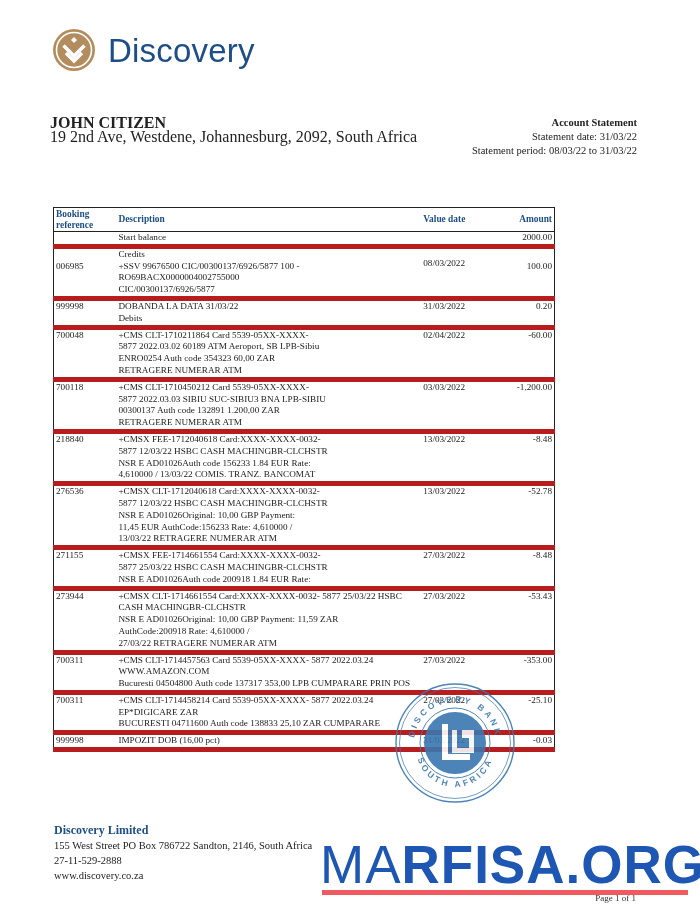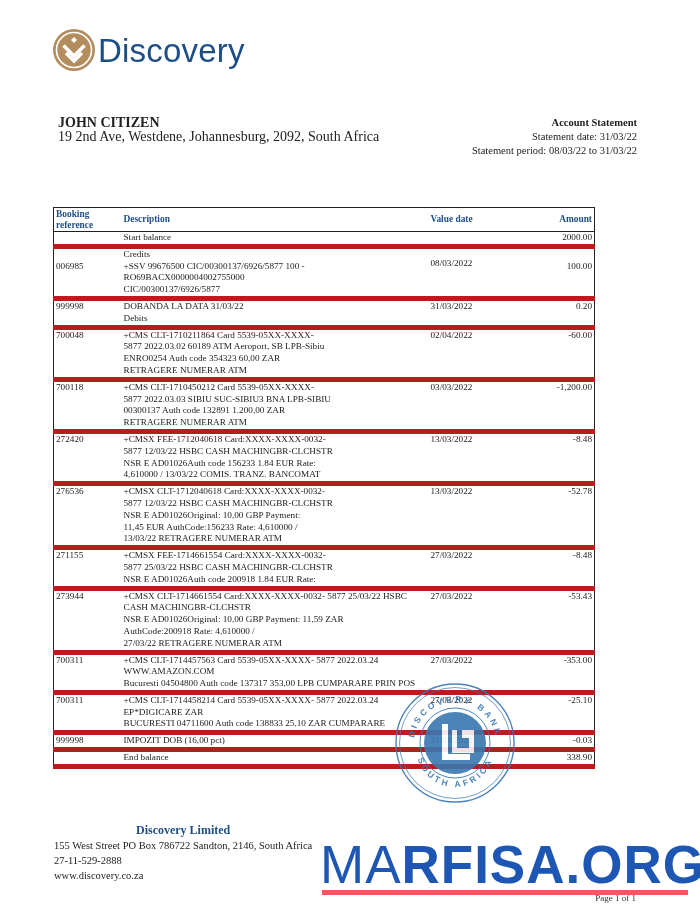--- a/index.html
+++ b/index.html
@@ -1,42 +1,42 @@
 <!DOCTYPE html>
 <html><head>
   <meta charset="utf-8">
   <style>
     * { box-sizing: border-box; margin: 0; padding: 0; }
     html, body { width: 700px; height: 918px; background: #ffffff; overflow: hidden; }
     body { position: relative; font-family: "Liberation Serif", "DejaVu Serif", serif; color: #222; }
 
     .logo { position: absolute; left: 52px; top: 28px; display: flex; align-items: center; }
     .logo-mark { width: 44px; height: 44px; }
-    .logo-text { font-family: "Liberation Sans", "DejaVu Sans", sans-serif; font-size: 33px; color: #1e4e86; margin-left: 2px; letter-spacing: 0.2px; line-height: 1; }
-
-    .customer { position: absolute; left: 58px; top: 116px; font-size: 14px; line-height: 14px; }
+    .logo-text { font-family: "Liberation Sans", "DejaVu Sans", sans-serif; font-size: 33px; color: #1e4e86; margin-left: 12px; letter-spacing: 0.2px; line-height: 1; }
+
+    .customer { position: absolute; left: 50px; top: 116px; font-size: 16px; line-height: 14px; }
     .customer .name { font-weight: bold; }
     .stmt-meta { position: absolute; right: 63px; top: 116px; font-size: 10.5px; line-height: 14px; text-align: right; }
     .stmt-meta .title { font-weight: bold; }
 
-    table.txn { position: absolute; left: 53px; top: 207px; width: 542px; border-collapse: collapse; font-size: 9.2px; line-height: 11.8px; border: 1.2px solid #222; }
+    table.txn { position: absolute; left: 53px; top: 207px; width: 502px; border-collapse: collapse; font-size: 9.2px; line-height: 11.8px; border: 1.2px solid #222; }
     table.txn th { color: #1e4e86; font-weight: bold; text-align: left; vertical-align: middle; padding: 1px 2px; border-bottom: 1.2px solid #222; font-size: 9.4px; line-height: 10.5px; }
     table.txn td { vertical-align: top; padding: 0 2px; border-bottom: 5px solid #b91c1c; }
     .c-ref { width: 68px; }
     .c-desc { width: 307px; }
     .c-date { width: 105px; padding-left: 2px; }
     .c-amt { text-align: right !important; }
     th.c-amt { text-align: right; }
     td.c-amt { text-align: right; }
     .desc-line { display: block; white-space: nowrap; }
 
     .stamp { position: absolute; left: 394px; top: 682px; width: 122px; height: 122px; opacity: 0.9; }
 
     .footer { position: absolute; left: 54px; top: 823px; font-size: 10.5px; line-height: 15px; }
-    .footer .company { font-weight: bold; color: #1e4e86; font-size: 12px; text-align: center; }
+    .footer .company { font-weight: bold; color: #1e4e86; font-size: 12px; }
 
     .watermark { position: absolute; left: 320px; top: 838px; font-family: "Liberation Sans", "DejaVu Sans", sans-serif; font-size: 53px; color: #1d56b3; letter-spacing: 1px; line-height: 1; }
     .watermark .heavy { font-weight: bold; }
     .watermark-line { position: absolute; left: 322px; top: 890px; width: 366px; height: 5px; background: #ee5a60; }
     .page-num { position: absolute; right: 64px; top: 893px; font-size: 9px; color: #333; }
   </style>
 </head>
 <body>
 
 <div class="logo">
@@ -130,21 +130,21 @@
           <span class="desc-line">+CMS CLT-1710450212 Card 5539-05XX-XXXX-</span>
           <span class="desc-line">5877 2022.03.03 SIBIU SUC-SIBIU3 BNA LPB-SIBIU</span>
           <span class="desc-line">00300137 Auth code 132891 1.200,00 ZAR</span>
           <span class="desc-line">RETRAGERE NUMERAR ATM</span>
         </td>
         <td class="c-date">03/03/2022</td>
         <td class="c-amt">-1,200.00</td>
       </tr>
       <tr>
         <td class="c-ref">
-          <span class="desc-line">272420</span>
+          <span class="desc-line">218840</span>
         </td>
         <td class="c-desc">
           <span class="desc-line">+CMSX FEE-1712040618 Card:XXXX-XXXX-0032-</span>
           <span class="desc-line">5877 12/03/22 HSBC CASH MACHINGBR-CLCHSTR</span>
           <span class="desc-line">NSR E AD01026Auth code 156233 1.84 EUR Rate:</span>
           <span class="desc-line">4,610000 / 13/03/22 COMIS. TRANZ. BANCOMAT</span>
         </td>
         <td class="c-date">13/03/2022</td>
         <td class="c-amt">-8.48</td>
       </tr>
@@ -214,30 +214,20 @@
       </tr>
       <tr>
         <td class="c-ref">
           <span class="desc-line">999998</span>
         </td>
         <td class="c-desc">
           <span class="desc-line">IMPOZIT DOB (16,00 pct)</span>
         </td>
         <td class="c-date">31/03/2022</td>
         <td class="c-amt">-0.03</td>
-      </tr>
-      <tr>
-        <td class="c-ref">
-          <span class="desc-line"></span>
-        </td>
-        <td class="c-desc">
-          <span class="desc-line">End balance</span>
-        </td>
-        <td class="c-date"></td>
-        <td class="c-amt">338.90</td>
       </tr>
     </tbody>
 </table>
 
 <svg class="stamp" viewBox="0 0 122 122">
   <defs>
     <path id="arcTop" d="M 20,61 A 41,41 0 0 1 102,61"></path>
     <path id="arcBot" d="M 22,66 A 39,39 0 0 0 100,66"></path>
   </defs>
   <circle cx="61" cy="61" r="59" fill="none" stroke="#3a77b0" stroke-width="1.4"></circle>

